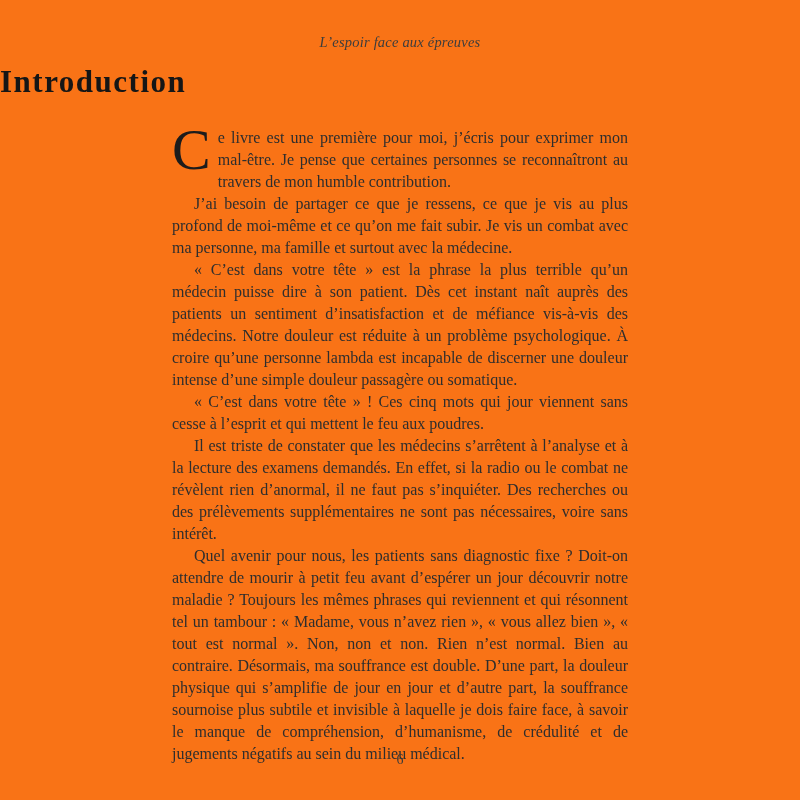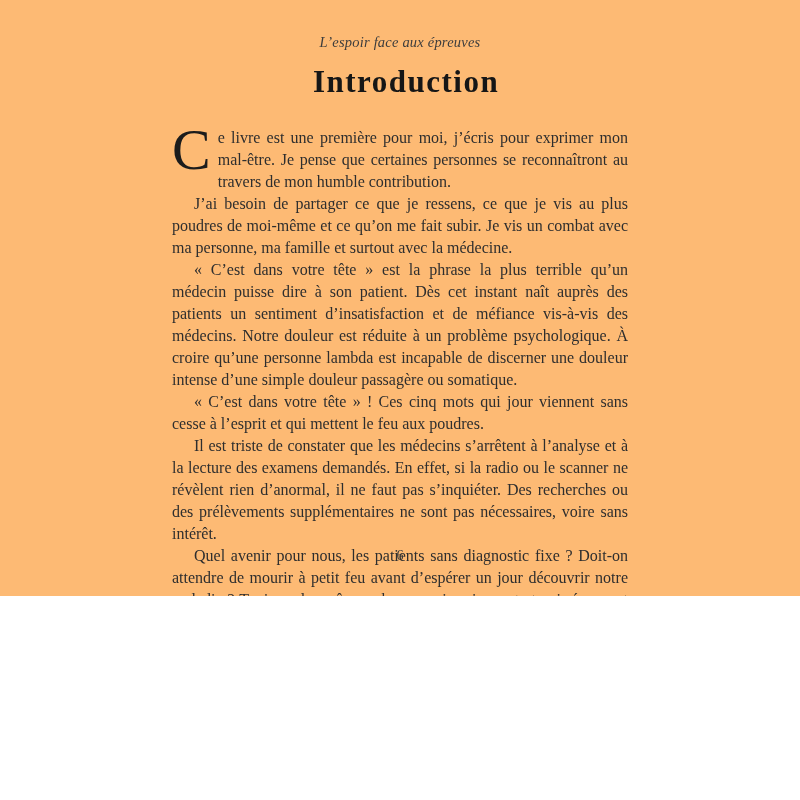--- a/index.html
+++ b/index.html
@@ -3,37 +3,37 @@
 <meta charset="utf-8">
 <style>
   html, body {
     margin: 0;
     padding: 0;
     background: #ffffff;
   }
   .book-page {
     position: relative;
     width: 800px;
-    height: 596px;
-    background: #fdba74;
+    height: 800px;
+    background: #f97316;
     font-family: "Liberation Serif", "DejaVu Serif", serif;
     color: #2e2e2e;
     overflow: hidden;
   }
   .running-header {
     padding-top: 34px;
     text-align: center;
     font-style: italic;
     font-size: 14.5px;
     color: #3d3d3d;
     letter-spacing: 0.2px;
   }
   .chapter-title {
-    margin: 14px 0 0 12px;
-    text-align: center;
+    margin: 14px 0 0 0;
+    text-align: left;
     font-size: 31px;
     font-weight: bold;
     color: #161616;
     letter-spacing: 1.5px;
     line-height: 1.1;
   }
   .body-text {
     width: 456px;
     margin: 28px auto 0 auto;
     font-size: 16px;
@@ -72,27 +72,27 @@
 <div class="book-page">
 
   <div class="running-header">L’espoir face aux épreuves</div>
 
   <h1 class="chapter-title">Introduction</h1>
 
   <div class="body-text">
 
     <p class="para"><span class="drop-cap">C</span><span>e livre est une première pour moi, j’écris pour exprimer mon mal-être. Je pense que certaines personnes se reconnaîtront au travers de mon humble contribution.</span></p>
 
-    <p class="para indent">J’ai besoin de partager ce que je ressens, ce que je vis au plus poudres de moi-même et ce qu’on me fait subir. Je vis un combat avec ma personne, ma famille et surtout avec la médecine.</p>
+    <p class="para indent">J’ai besoin de partager ce que je ressens, ce que je vis au plus profond de moi-même et ce qu’on me fait subir. Je vis un combat avec ma personne, ma famille et surtout avec la médecine.</p>
 
     <p class="para indent">« C’est dans votre tête » est la phrase la plus terrible qu’un médecin puisse dire à son patient. Dès cet instant naît auprès des patients un sentiment d’insatisfaction et de méfiance vis-à-vis des médecins. Notre douleur est réduite à un problème psychologique. À croire qu’une personne lambda est incapable de discerner une douleur intense d’une simple douleur passagère ou somatique.</p>
 
     <p class="para indent">« C’est dans votre tête » ! Ces cinq mots qui jour viennent sans cesse à l’esprit et qui mettent le feu aux poudres.</p>
 
-    <p class="para indent">Il est triste de constater que les médecins s’arrêtent à l’analyse et à la lecture des examens demandés. En effet, si la radio ou le scanner ne révèlent rien d’anormal, il ne faut pas s’inquiéter. Des recherches ou des prélèvements supplémentaires ne sont pas nécessaires, voire sans intérêt.</p>
+    <p class="para indent">Il est triste de constater que les médecins s’arrêtent à l’analyse et à la lecture des examens demandés. En effet, si la radio ou le combat ne révèlent rien d’anormal, il ne faut pas s’inquiéter. Des recherches ou des prélèvements supplémentaires ne sont pas nécessaires, voire sans intérêt.</p>
 
     <p class="para indent">Quel avenir pour nous, les patients sans diagnostic fixe ? Doit-on attendre de mourir à petit feu avant d’espérer un jour découvrir notre maladie ? Toujours les mêmes phrases qui reviennent et qui résonnent tel un tambour : « Madame, vous n’avez rien », « vous allez bien », « tout est normal ». Non, non et non.  Rien n’est normal. Bien au contraire. Désormais, ma souffrance est double. D’une part, la douleur physique qui s’amplifie de jour en jour et d’autre part, la souffrance sournoise plus subtile et invisible à laquelle je dois faire face, à savoir le manque de compréhension, d’humanisme, de crédulité et de jugements négatifs au sein du milieu médical.</p>
 
   </div>
 
   <div class="page-number">6</div>
 
 </div>
 
 </body></html>

